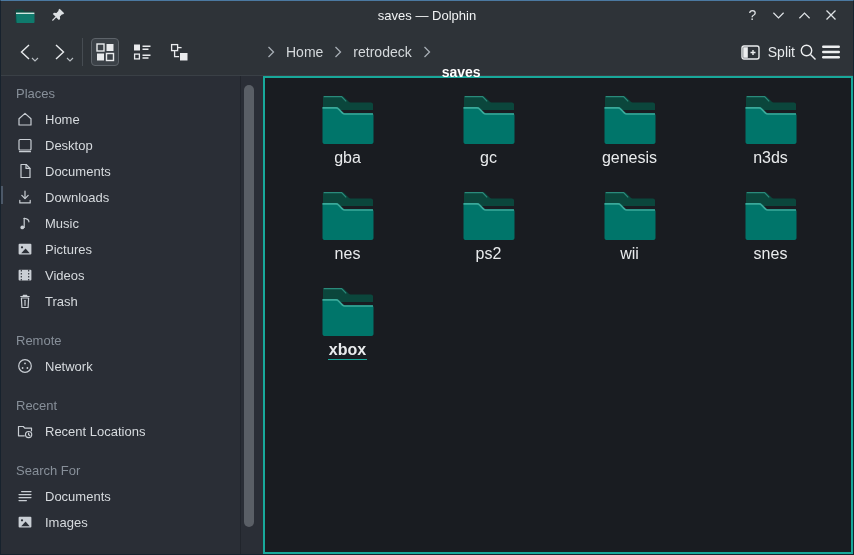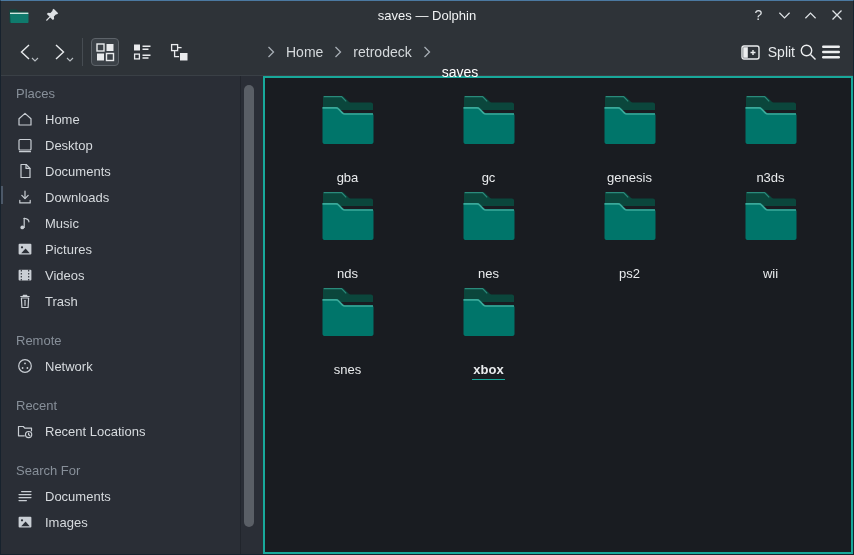--- a/index.html
+++ b/index.html
@@ -6,21 +6,21 @@
   body{width:854px;height:555px;overflow:hidden;font-family:"Liberation Sans",sans-serif;
        -webkit-font-smoothing:antialiased;}
   *{box-sizing:border-box;}
   button{background:none;border:none;padding:0;margin:0;color:inherit;font:inherit;cursor:default;}
 
   .window{width:854px;height:555px;background:var(--view-bg,#191c21);
     border:1px solid #17222d;border-top:1px solid #4b79a1;display:flex;flex-direction:column;}
 
   
   .titlebar{height:28px;background:var(--titlebar-bg,#2e3338);display:flex;align-items:center;
-    padding:0 8px;position:relative;flex:0 0 auto;}
+    padding:0 14px;position:relative;flex:0 0 auto;}
   .app-icon{width:20px;height:17px;display:inline-flex;}
   .pin-icon{width:14px;height:14px;margin-left:16px;display:inline-flex;color:#dde1e4;}
   .title{position:absolute;left:0;right:0;text-align:center;color:#f1f3f4;font-size:13px;pointer-events:none;}
   .win-controls{margin-left:auto;display:flex;align-items:center;gap:9px;z-index:2;}
   .wc{width:17px;height:17px;display:inline-flex;align-items:center;justify-content:center;
       color:#dfe3e6;font-size:14px;line-height:1;}
   .wc svg{display:block;}
 
   
   .toolbar{height:47px;background:var(--titlebar-bg,#2e3338);border-bottom:1px solid #3a4046;
@@ -30,21 +30,21 @@
   .nav-btn .caret{position:absolute;right:0;bottom:1px;color:#b9bfc4;}
   .tb-sep{position:absolute;left:81px;top:9px;width:1px;height:28px;background:#464c52;}
   .view-group{position:absolute;left:90px;top:0;height:46px;display:flex;align-items:center;gap:9px;}
   .view-btn{width:28px;height:28px;display:flex;align-items:center;justify-content:center;
     border:1px solid transparent;border-radius:4px;color:#e9ebed;}
   .view-btn.selected{background:#3b4147;border-color:#5d6369;}
   .breadcrumb{position:absolute;left:266px;top:0;height:46px;display:flex;align-items:center;gap:9px;
     font-size:14px;color:#d5d9dc;}
   .crumb-chevron{display:inline-flex;color:#a7aeb5;}
   .crumb{padding:1px 2px;}
-  .crumb.current{font-weight:normal;color:#ffffff;margin-top:40px;}
+  .crumb.current{font-weight:bold;color:#ffffff;margin-top:40px;}
   .right-group{position:absolute;right:12px;top:0;height:46px;display:flex;align-items:center;gap:4px;}
   .split-btn{display:flex;align-items:center;gap:8px;color:#e7eaec;font-size:14px;}
   .tool-icon{display:inline-flex;color:#eceeef;}
 
   
   .content{flex:1;display:flex;min-height:0;text-align:right;}
   .sidebar{width:262px;flex:0 0 auto;background:var(--panel-bg,#2a2e36);position:relative;overflow:hidden;}
   .side-list{padding:4px 0 0 15px;}
   .side-header{height:26px;display:flex;align-items:center;color:#878f99;font-size:13px;}
   .side-section{margin-top:0;}
@@ -52,21 +52,21 @@
   .side-item{height:26px;display:flex;align-items:center;gap:11px;color:#d6dade;font-size:13px;}
   .side-item .icn{width:18px;height:18px;display:inline-flex;color:#c9ced4;flex:0 0 auto;}
   .side-sep{position:absolute;top:0;bottom:0;left:239px;width:1px;background:#21252c;}
   .side-scrollbar{position:absolute;left:243px;top:9px;width:10px;height:442px;border-radius:5px;background:#5a5f66;}
   .side-marker{position:absolute;left:0;top:110px;width:2px;height:18px;background:#4c5868;}
 
   .main-view{flex:1;background:var(--view-bg,#191c21);border:2px solid var(--accent,#18a89a);overflow:hidden;}
   .grid{display:grid;grid-template-columns:repeat(4,141px);grid-auto-rows:96px;padding:16px 0 0 12px;}
   .fcell{display:flex;flex-direction:column;align-items:center;}
   .fcell .ficon{width:58px;height:52px;display:block;}
-  .flabel{margin-top:24px;font-size:13px;color:#e9ebed;line-height:16px;padding:0 1px 1px;}
+  .flabel{margin-top:4px;font-size:16px;color:#e9ebed;line-height:16px;padding:0 1px 1px;}
   .flabel.focused{border-bottom:1px solid var(--accent,#18a89a);font-weight:bold;}
 
   .f-back{fill:var(--folder-back,#0b463c);}
   .f-back-hl{stroke:#2b8a7b;stroke-width:1.2;fill:none;}
   .f-front{fill:var(--folder-front,#00756a);}
   .f-front-hl{stroke:#3aa99a;stroke-width:1.7;fill:none;}
 </style>
 </head>
 <body>
 
@@ -379,29 +379,20 @@
 </svg>
             <div class="flabel">n3ds</div>
           </div>
           <div class="fcell">
             <svg class="ficon" viewBox="0 0 58 52">
   <path class="f-back" d="M6 2h16.7c.8 0 1.6.33 2.2.92L29.6 7.5c.57.58 1.35.9 2.16.9H52c1.1 0 2 .9 2 2V16H4V4c0-1.1.9-2 2-2z"></path>
   <path class="f-back-hl" d="M4.6 2.7h18l4.6 4.6"></path>
   <path class="f-front" d="M3.5 13.2h13.9c.81 0 1.59.32 2.16.9l4.28 4.3c.57.58 1.35.9 2.16.9H52.5c1.1 0 2 .9 2 2V48c0 1.1-.9 2-2 2h-47c-1.1 0-2-.9-2-2z"></path>
   <path class="f-front-hl" d="M3.5 13.9h13.7c.8 0 1.55.3 2.1.88l4.3 4.33c.56.57 1.33.89 2.13.89H54"></path>
 </svg>
-            <div class="flabel">nds</div>
-          </div>
-          <div class="fcell">
-            <svg class="ficon" viewBox="0 0 58 52">
-  <path class="f-back" d="M6 2h16.7c.8 0 1.6.33 2.2.92L29.6 7.5c.57.58 1.35.9 2.16.9H52c1.1 0 2 .9 2 2V16H4V4c0-1.1.9-2 2-2z"></path>
-  <path class="f-back-hl" d="M4.6 2.7h18l4.6 4.6"></path>
-  <path class="f-front" d="M3.5 13.2h13.9c.81 0 1.59.32 2.16.9l4.28 4.3c.57.58 1.35.9 2.16.9H52.5c1.1 0 2 .9 2 2V48c0 1.1-.9 2-2 2h-47c-1.1 0-2-.9-2-2z"></path>
-  <path class="f-front-hl" d="M3.5 13.9h13.7c.8 0 1.55.3 2.1.88l4.3 4.33c.56.57 1.33.89 2.13.89H54"></path>
-</svg>
             <div class="flabel">nes</div>
           </div>
           <div class="fcell">
             <svg class="ficon" viewBox="0 0 58 52">
   <path class="f-back" d="M6 2h16.7c.8 0 1.6.33 2.2.92L29.6 7.5c.57.58 1.35.9 2.16.9H52c1.1 0 2 .9 2 2V16H4V4c0-1.1.9-2 2-2z"></path>
   <path class="f-back-hl" d="M4.6 2.7h18l4.6 4.6"></path>
   <path class="f-front" d="M3.5 13.2h13.9c.81 0 1.59.32 2.16.9l4.28 4.3c.57.58 1.35.9 2.16.9H52.5c1.1 0 2 .9 2 2V48c0 1.1-.9 2-2 2h-47c-1.1 0-2-.9-2-2z"></path>
   <path class="f-front-hl" d="M3.5 13.9h13.7c.8 0 1.55.3 2.1.88l4.3 4.33c.56.57 1.33.89 2.13.89H54"></path>
 </svg>
             <div class="flabel">ps2</div>

